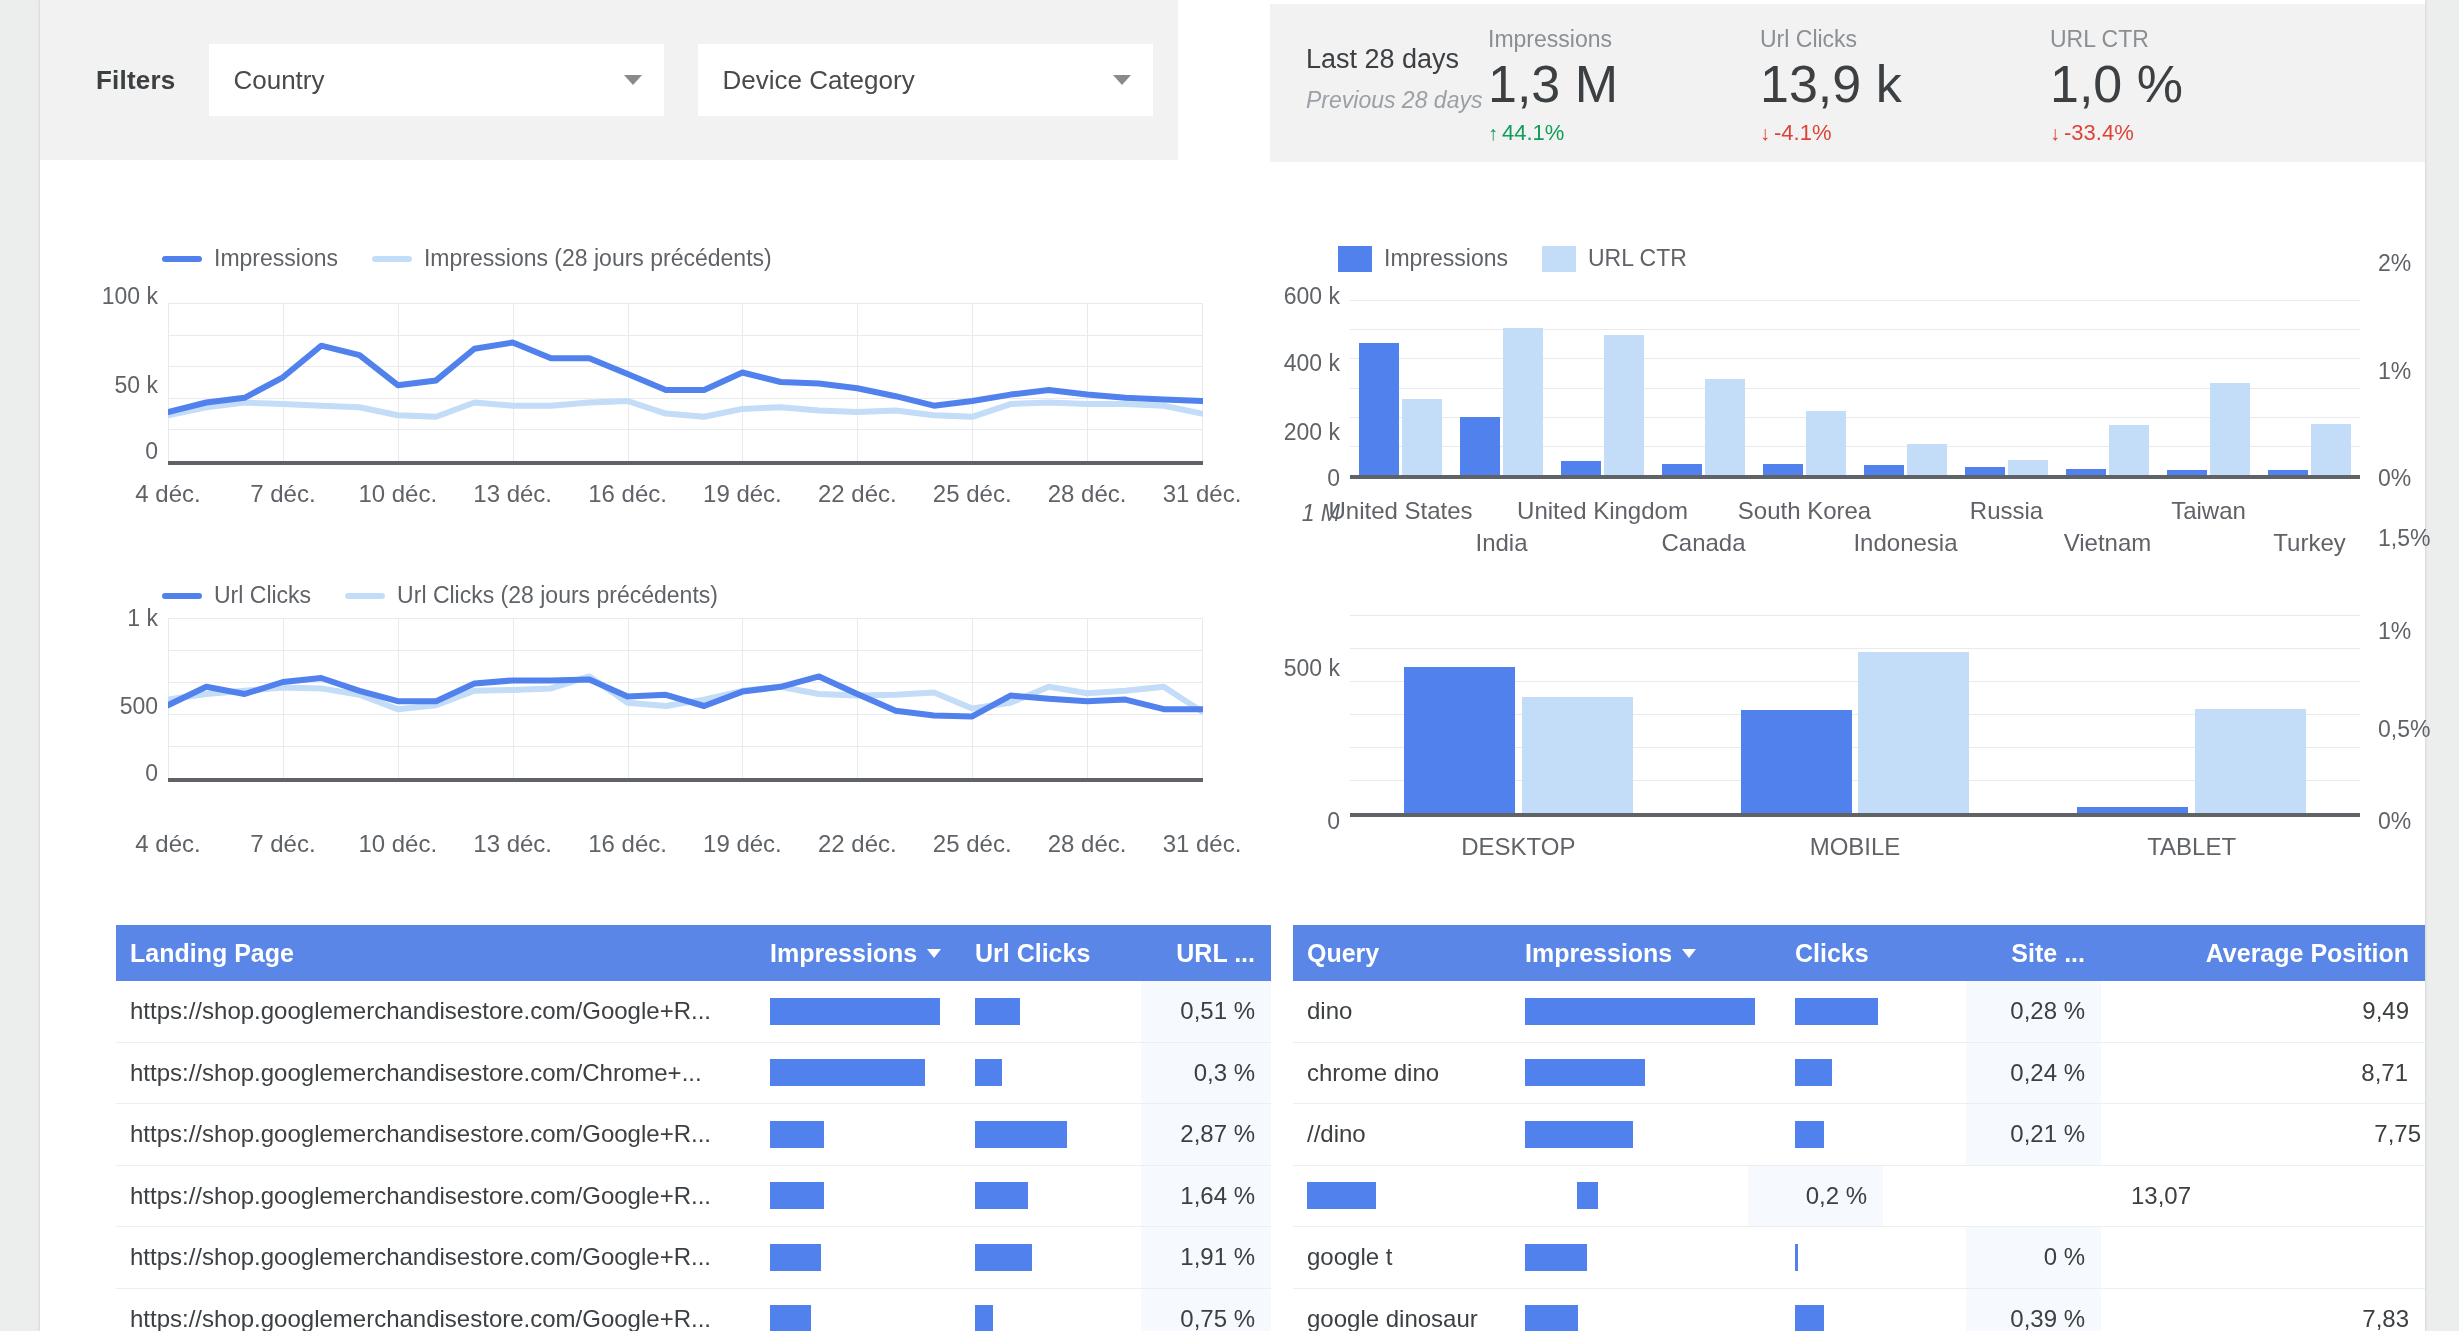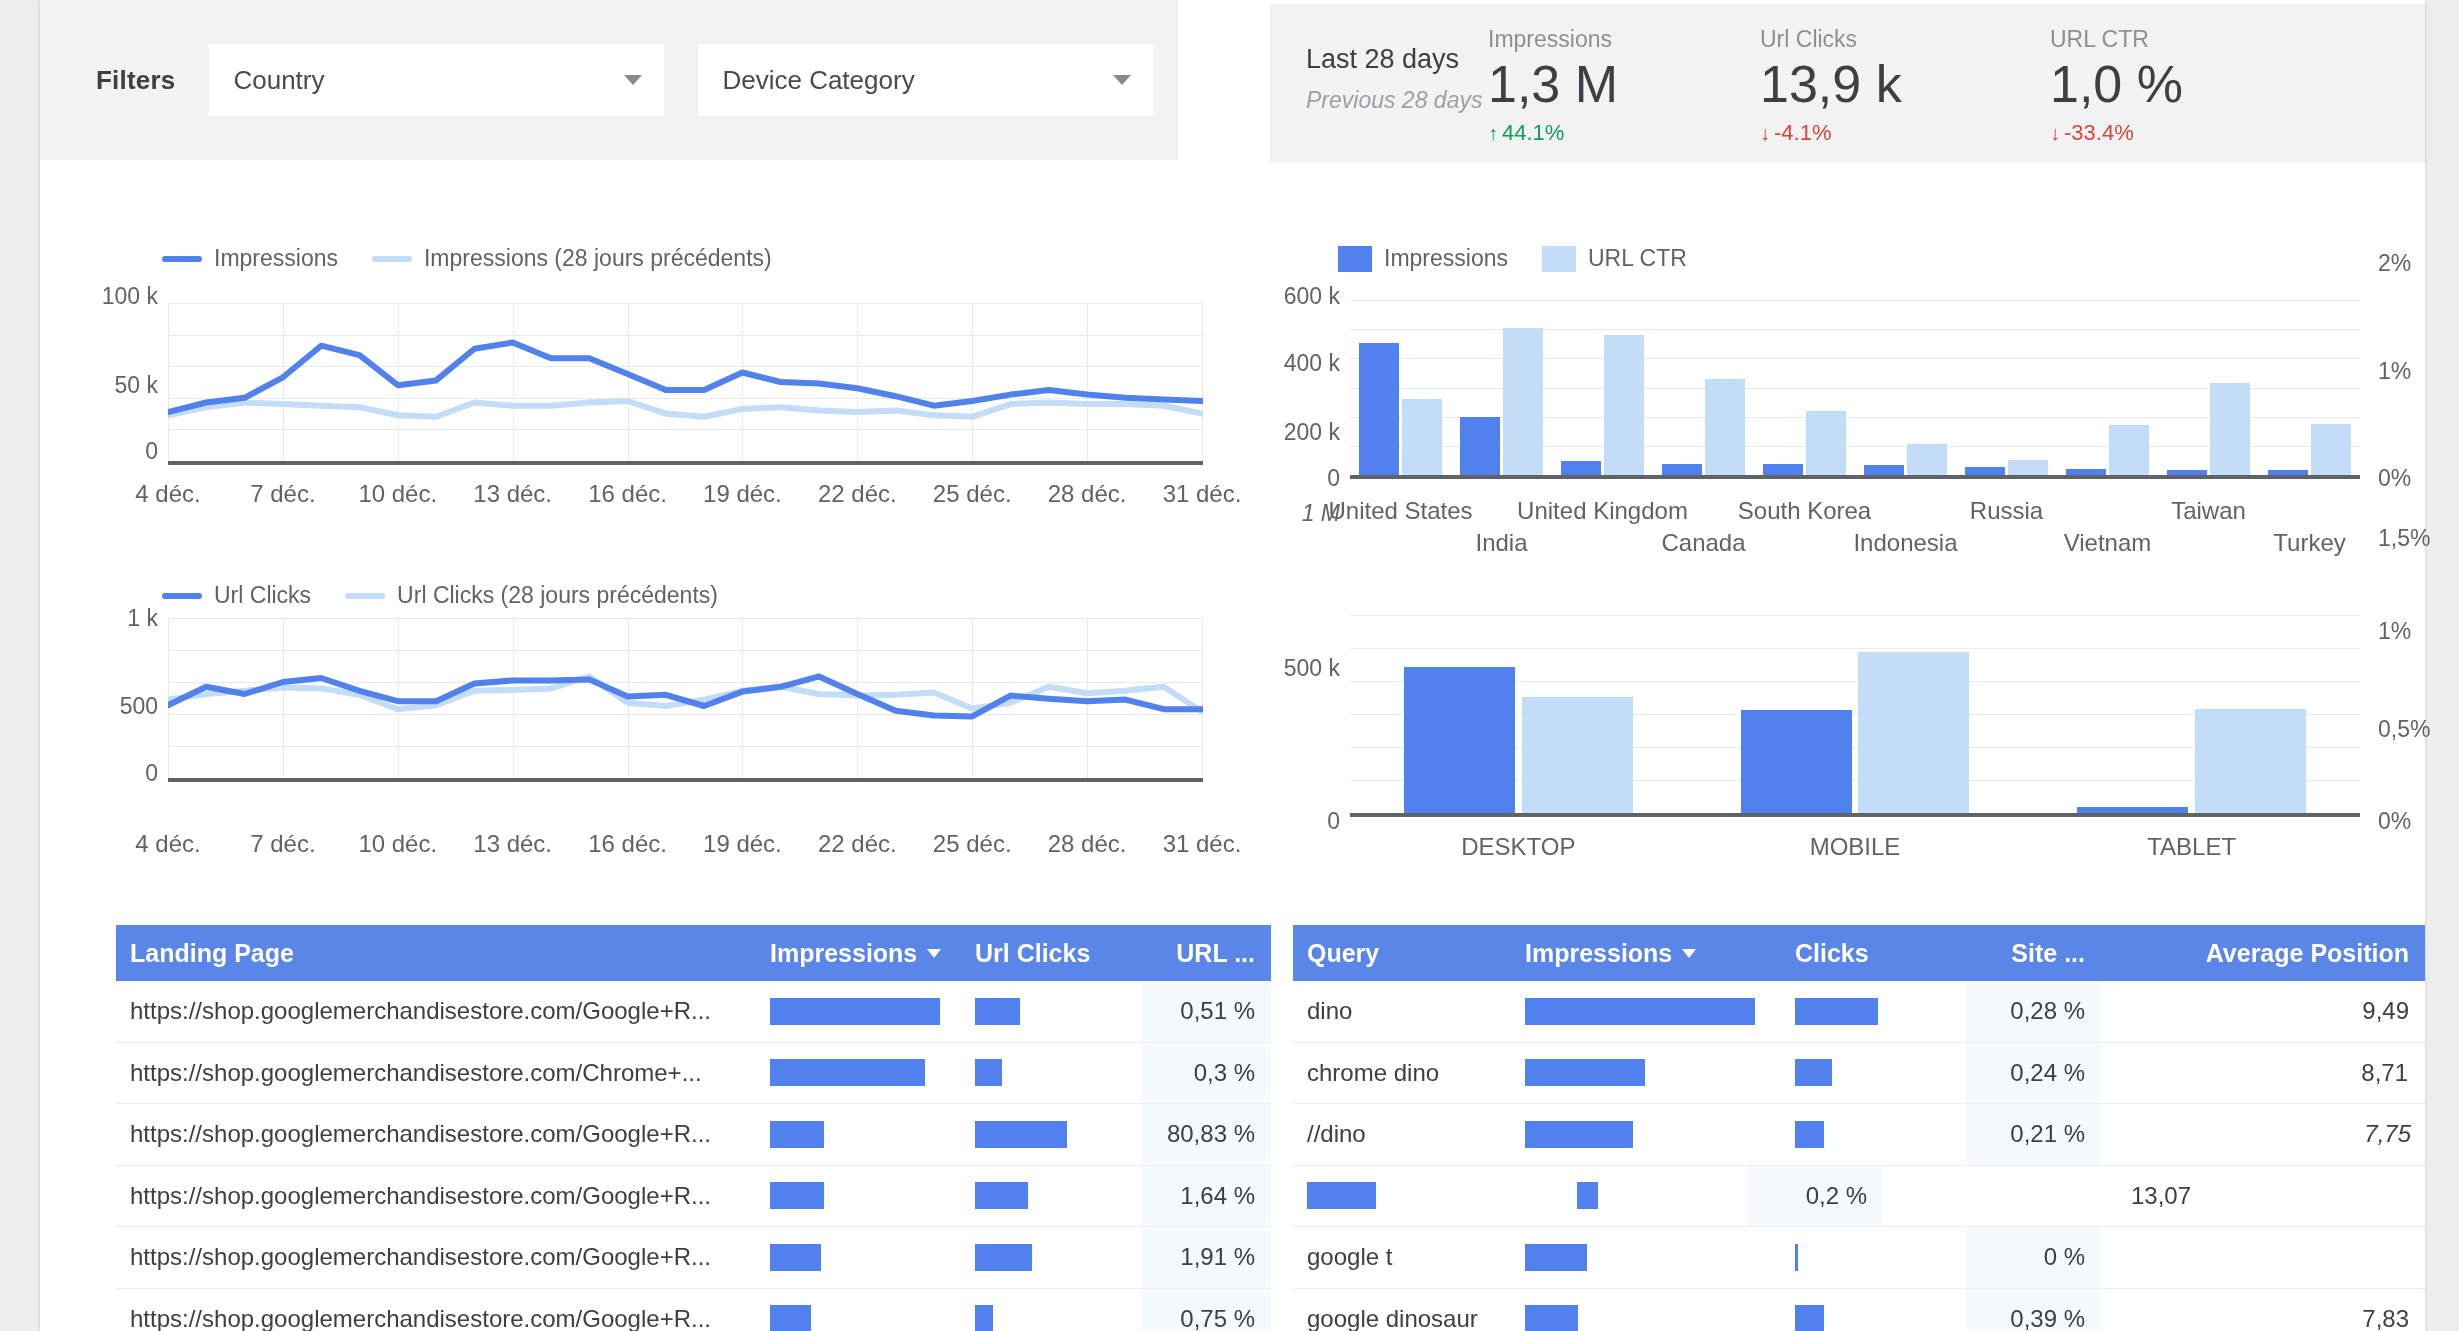--- a/index.html
+++ b/index.html
@@ -212,21 +212,21 @@
         <div class="td r shade" style="width: 130px; height: 100%; padding-left: 0px; padding-right: 16px;">0,3 %</div>
       </div>
       <div class="trow">
         <div class="td" style="width: 640px; height: 100%; padding-left: 14px; padding-right: 0px;">https://shop.googlemerchandisestore.com/Google+R...</div>
         <div class="td" style="width: 205px; height: 100%; padding-left: 14px; padding-right: 0px;">
           <div class="cellbar" style="width: 54.4px;"></div>
         </div>
         <div class="td" style="width: 180px; height: 100%; padding-left: 14px; padding-right: 0px;">
           <div class="cellbar" style="width: 92.4px;"></div>
         </div>
-        <div class="td r shade" style="width: 130px; height: 100%; padding-left: 0px; padding-right: 16px;">80,83 %</div>
+        <div class="td r shade" style="width: 130px; height: 100%; padding-left: 0px; padding-right: 16px;">2,87 %</div>
       </div>
       <div class="trow">
         <div class="td" style="width: 640px; height: 100%; padding-left: 14px; padding-right: 0px;">https://shop.googlemerchandisestore.com/Google+R...</div>
         <div class="td" style="width: 205px; height: 100%; padding-left: 14px; padding-right: 0px;">
           <div class="cellbar" style="width: 54.4px;"></div>
         </div>
         <div class="td" style="width: 180px; height: 100%; padding-left: 14px; padding-right: 0px;">
           <div class="cellbar" style="width: 53.2px;"></div>
         </div>
         <div class="td r shade" style="width: 130px; height: 100%; padding-left: 0px; padding-right: 16px;">1,64 %</div>
@@ -296,21 +296,21 @@
       </div>
       <div class="trow">
         <div class="td" style="width: 218px; height: 100%; padding-left: 14px; padding-right: 0px;">//dino</div>
         <div class="td" style="width: 270px; height: 100%; padding-left: 14px; padding-right: 0px;">
           <div class="cellbar" style="width: 108.1px;"></div>
         </div>
         <div class="td" style="width: 185px; height: 100%; padding-left: 14px; padding-right: 0px;">
           <div class="cellbar" style="width: 29.12px;"></div>
         </div>
         <div class="td r shade" style="width: 135px; height: 100%; padding-left: 0px; padding-right: 16px;">0,21 %</div>
-        <div class="td r" style="width: 324px; height: 100%; padding-left: 0px; padding-right: 14px; font-style: italic;">7,75</div>
+        <div class="td r" style="width: 324px; height: 100%; padding-left: 0px; padding-right: 4px;">7,75</div>
       </div>
       <div class="trow">
         <div class="td" style="width: 270px; height: 100%; padding-left: 14px; padding-right: 0px;">
           <div class="cellbar" style="width: 69px;"></div>
         </div>
         <div class="td" style="width: 185px; height: 100%; padding-left: 14px; padding-right: 0px;">
           <div class="cellbar" style="width: 21.28px;"></div>
         </div>
         <div class="td r shade" style="width: 135px; height: 100%; padding-left: 0px; padding-right: 16px;">0,2 %</div>
         <div class="td r" style="width: 324px; height: 100%; padding-left: 0px; padding-right: 16px;">13,07</div>

